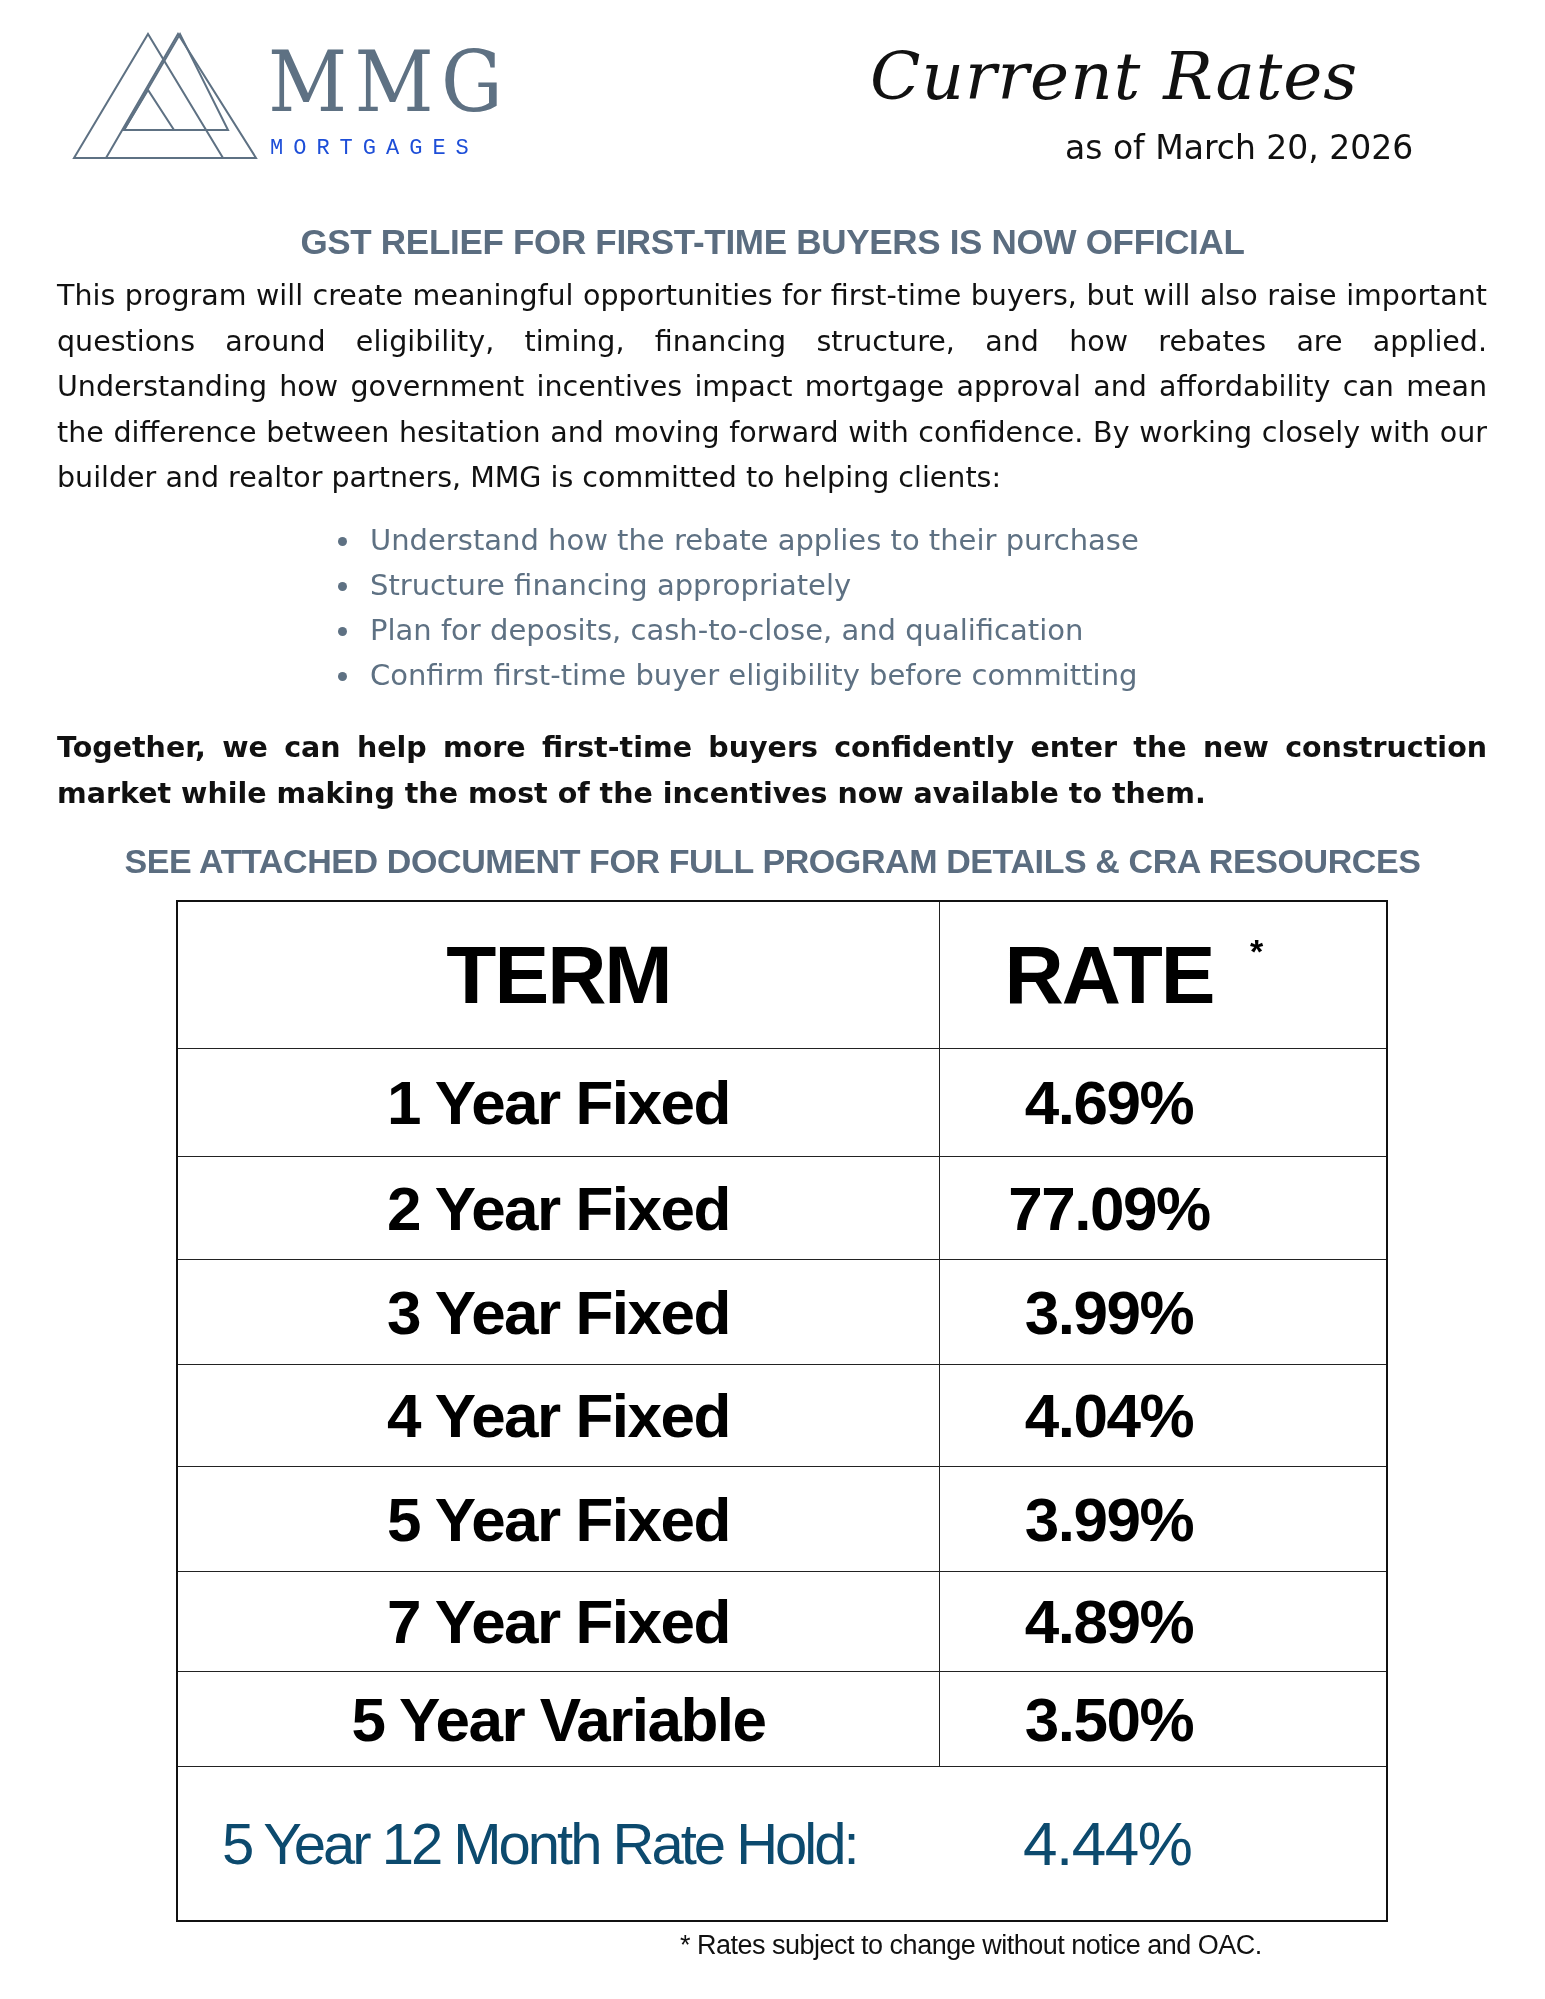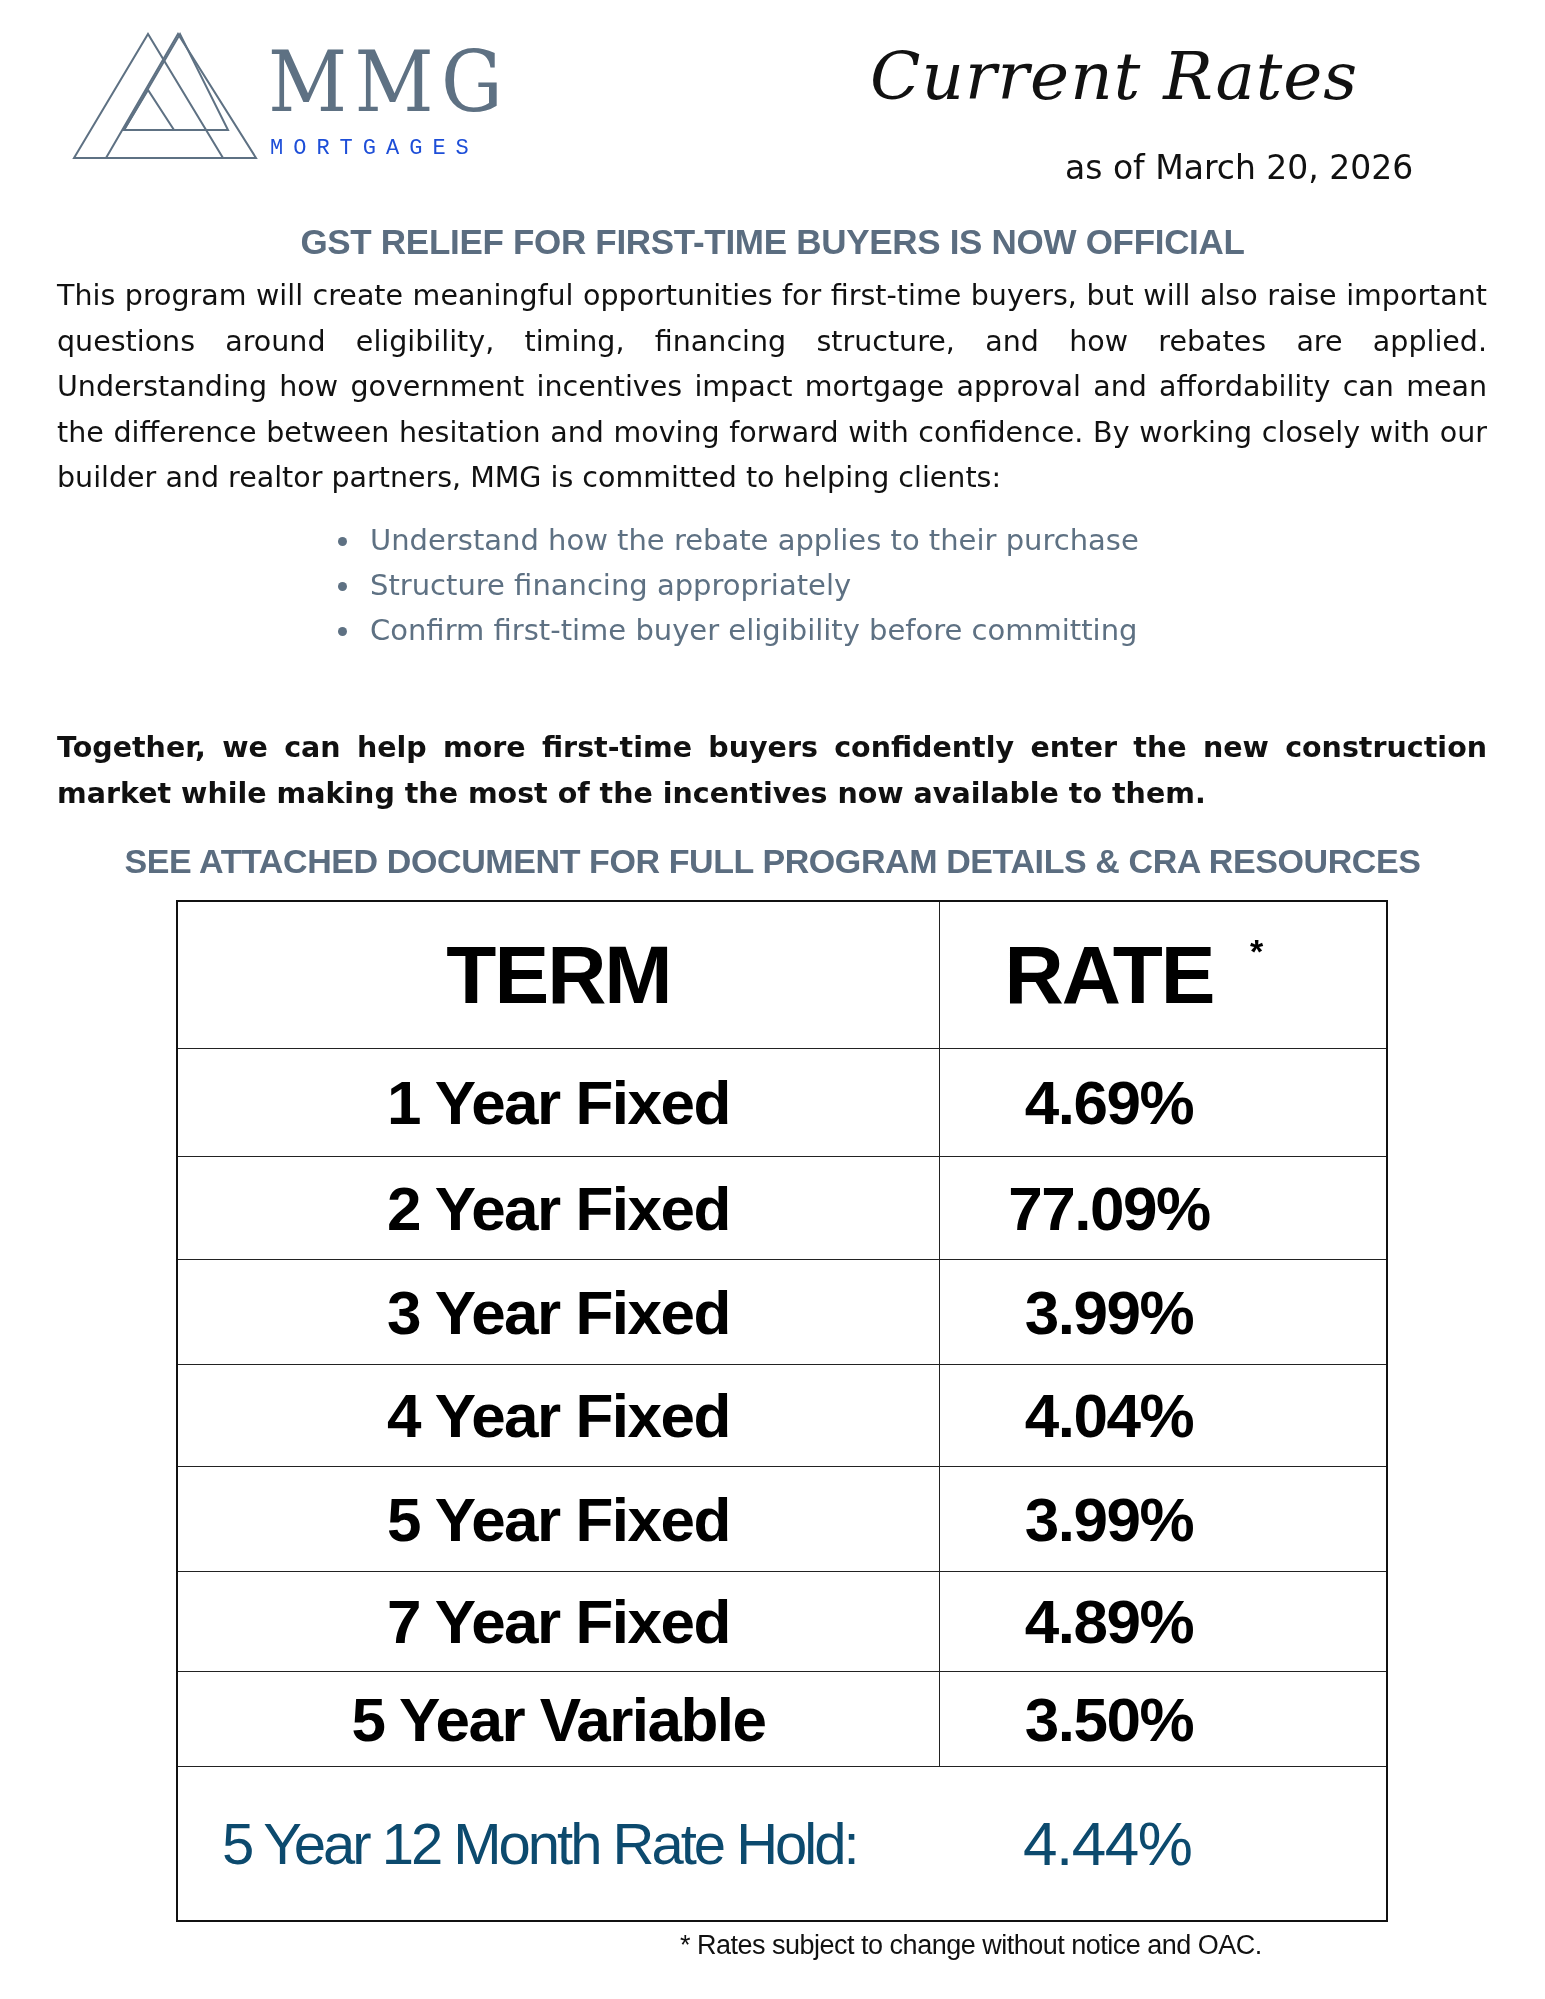--- a/index.html
+++ b/index.html
@@ -4,21 +4,21 @@
   <style>
     html, body { margin: 0; padding: 0; background: #ffffff; }
     body { width: 1545px; height: 1999px; position: relative; overflow: hidden; font-family: "DejaVu Sans", sans-serif; color: #111; }
 
     .logo { position: absolute; left: 70px; top: 30px; width: 440px; height: 140px; }
     .logo svg { position: absolute; left: 0; top: 0; }
     .logo-mmg { position: absolute; left: 198px; top: 10px; font-family: "DejaVu Serif", serif; font-weight: 300; font-size: 84px; letter-spacing: 8px; color: #5e7183; line-height: 1; transform: scaleX(0.92); transform-origin: left; }
     .logo-sub { position: absolute; left: 200px; top: 106px; font-family: Liberation Mono, monospace; font-size: 22px; letter-spacing: 10px; color: #1d4ed8; font-weight: 300; }
 
     .title-script { position: absolute; left: 870px; top: 38px; font-family: "DejaVu Serif", serif; font-style: italic; font-size: 66px; color: #111; letter-spacing: 1px; }
-    .as-of { position: absolute; left: 1065px; top: 148px; font-size: 33px; color: #111; }
+    .as-of { position: absolute; left: 1065px; top: 128px; font-size: 33px; color: #111; }
 
     .headline { position: absolute; left: 0; width: 1545px; text-align: center; font-family: "Liberation Sans", sans-serif; font-weight: bold; color: #5b6d80; }
     .headline.h1 { top: 222px; font-size: 35px; letter-spacing: -0.3px; }
     .headline.h2 { top: 842px; font-size: 34px; letter-spacing: -0.4px; }
 
     .para { position: absolute; left: 57px; width: 1430px; font-size: 28.5px; line-height: 45.5px; text-align: justify; text-align-last: left; color: #111; }
     .para.p1 { top: 273px; }
     .para.p2 { top: 725px; font-weight: bold; }
 
     .bullets { position: absolute; left: 330px; top: 518px; margin: 0; padding: 0; list-style: none; }
@@ -57,20 +57,21 @@
 
 <div class="title-script">Current Rates</div>
 <div class="as-of">as of March 20, 2026</div>
 
 <div class="headline h1">GST RELIEF FOR FIRST-TIME BUYERS IS NOW OFFICIAL</div>
 <div class="para p1">This program will create meaningful opportunities for first-time buyers, but will also raise important questions around eligibility, timing, financing structure, and how rebates are applied. Understanding how government incentives impact mortgage approval and affordability can mean the difference between hesitation and moving forward with confidence.  By working closely with our builder and realtor partners, MMG is committed to helping clients:</div>
 
 <ul class="bullets">
   <li><span class="dot"></span><span>Understand how the rebate applies to their purchase</span></li>
   <li><span class="dot"></span><span>Structure financing appropriately</span></li>
+  <li><span class="dot"></span><span>Plan for deposits, cash-to-close, and qualification</span></li>
   <li><span class="dot"></span><span>Confirm first-time buyer eligibility before committing</span></li>
 </ul>
 
 <div class="para p2">Together, we can help more first-time buyers confidently enter the new construction market while making the most of the incentives now available to them.</div>
 <div class="headline h2">SEE ATTACHED DOCUMENT FOR FULL PROGRAM DETAILS &amp; CRA RESOURCES</div>
 
 <div class="rates-table">
   <div class="rt-row rt-head" style="top:0;height:147px;">
     <div class="rt-cell term">
         <span>TERM</span>

